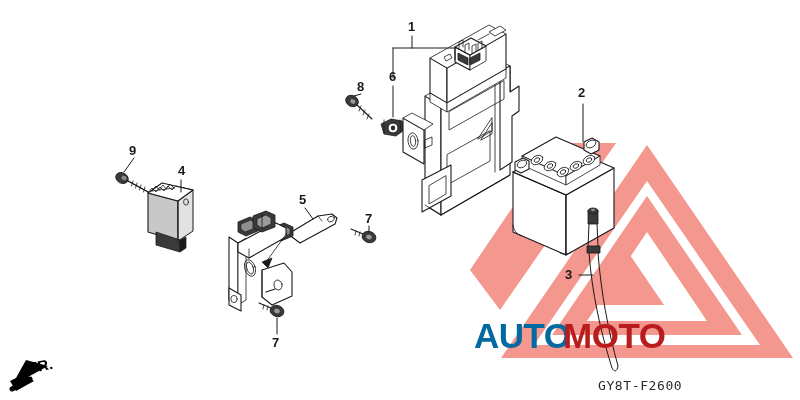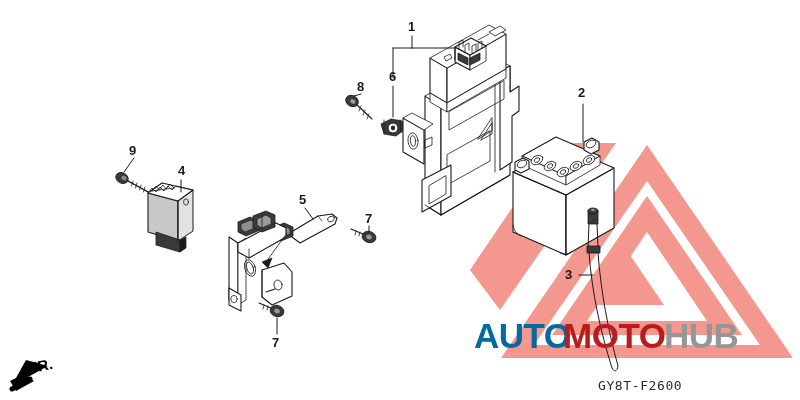--- a/index.html
+++ b/index.html
@@ -393,17 +393,16 @@
   <div class="callout-num" style="left:272px; top:336px;">7</div>
 
   <div class="callout-num" style="left:357px; top:80px;">8</div>
 
   <div class="callout-num" style="left:129px; top:144px;">9</div>
 
   <div id="fr-label">FR.</div>
 
   <div class="wm-text" id="wm-auto">AUTO</div>
   <div class="wm-text" id="wm-moto">MOTO</div>
-  <div class="wm-text" id="wm-hub">HUB</div>
 
   <div id="part-number">GY8T-F2600</div>
 
 </div>
 
 </body></html>

